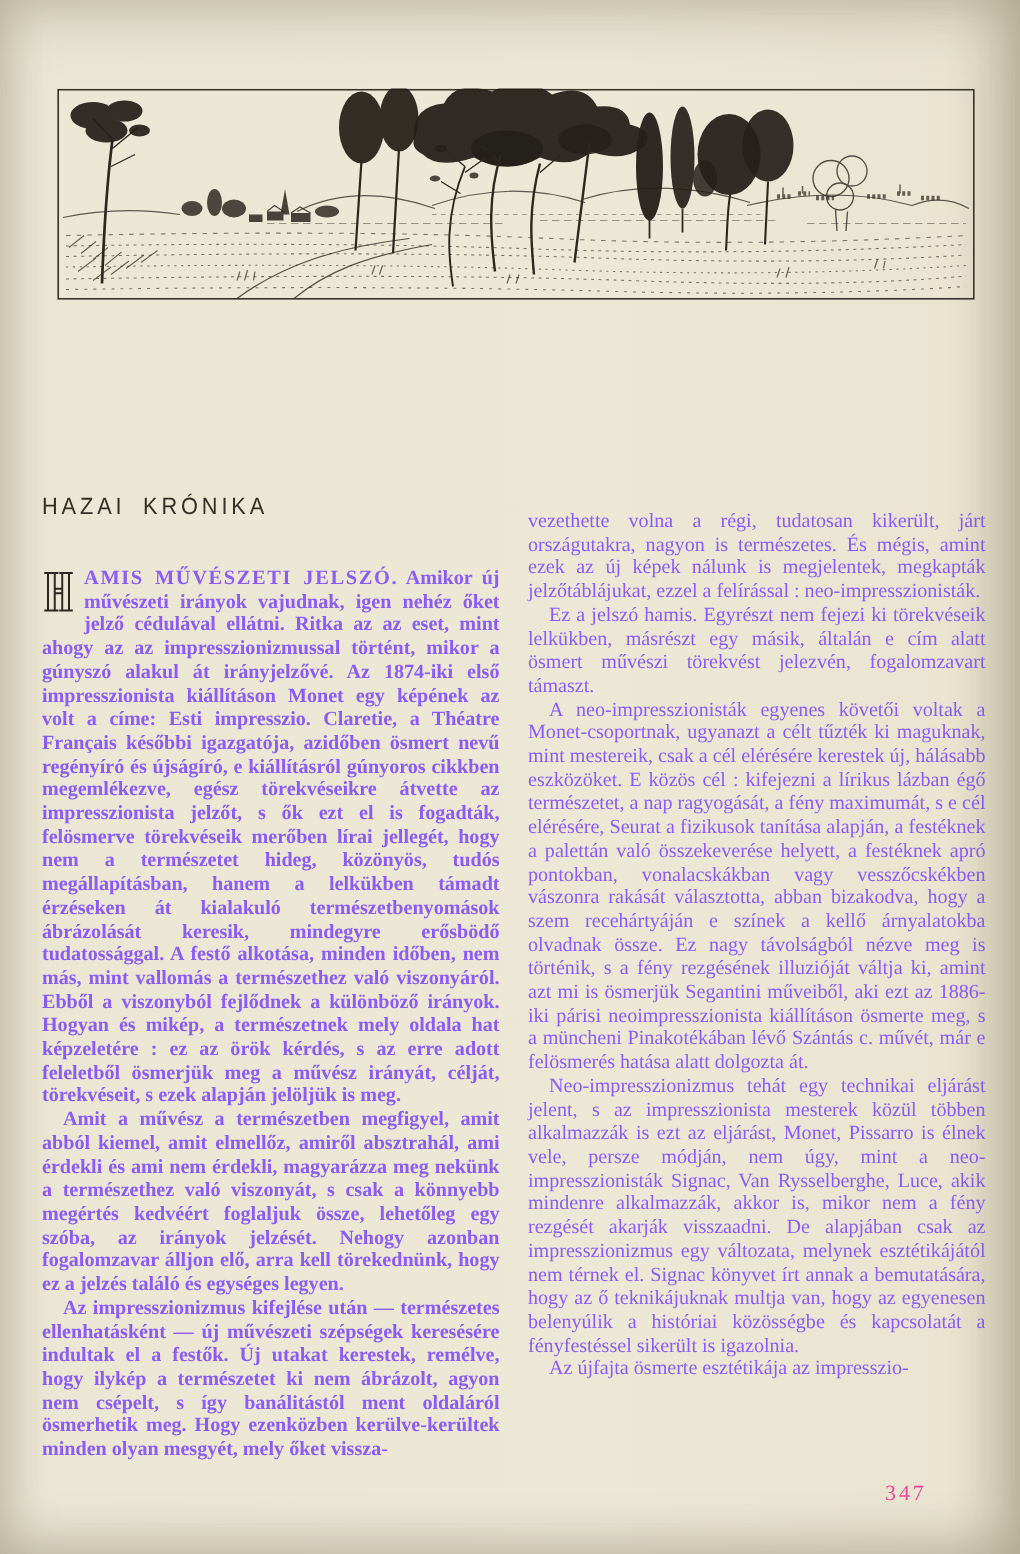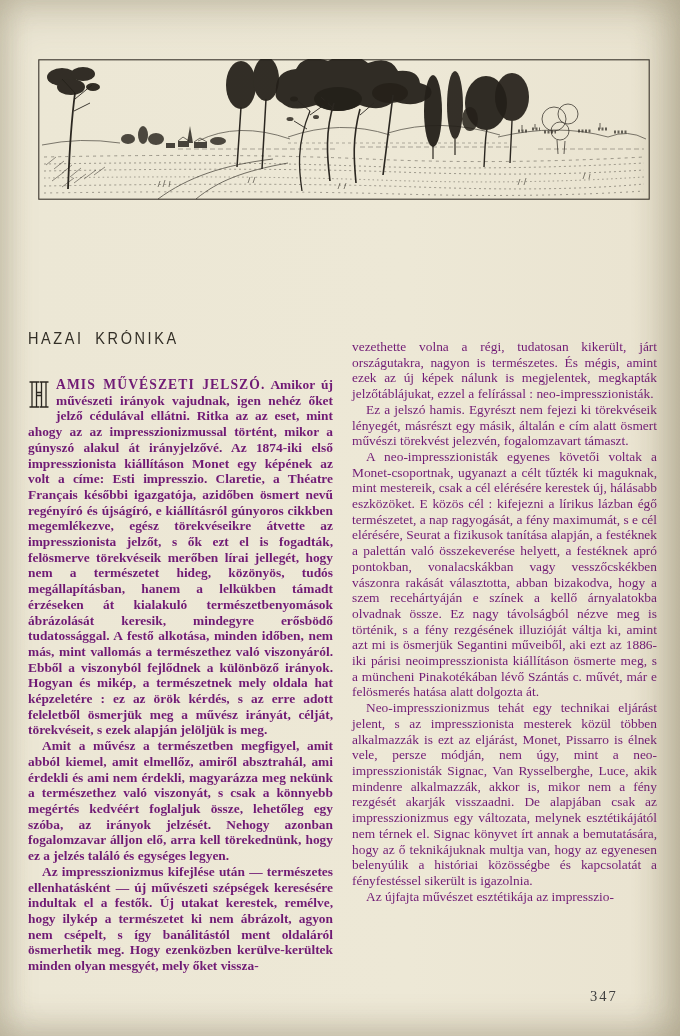--- a/index.html
+++ b/index.html
@@ -24,35 +24,35 @@
     position:absolute;left:28px;top:330px;
     font-family:"Liberation Sans", sans-serif;
     font-size:14.5px;letter-spacing:2.6px;word-spacing:5px;
     color:#332f27;font-weight:400;
     transform:scaleY(1.08);transform-origin:left top;
   }
   .col{
     position:absolute;width:305px;
     font-size:13.4px;line-height:15.7px;
     text-align:justify;text-justify:inter-word;
-    color:#701a75;
+    color:#8b5cf6;
   }
   .col-left{left:28px;top:377px;font-weight:bold;}
   .col-right{left:352px;top:339px;}
   .col p{margin:0;padding:0;}
   .col p.indent{text-indent:14px;}
   .dropcap-svg{
     float:left;margin:2px 6px 0 0;
   }
   .leadin{
     letter-spacing:1.1px;margin-right:5px;font-size:13.6px;
   }
   .page-number{
     position:absolute;left:590px;top:988px;
-    font-size:14.5px;letter-spacing:2px;color:#404040;
+    font-size:14.5px;letter-spacing:2px;color:#ec4899;
   }
 </style>
 </head>
 <body>
 
 <div>
 
   <figure class="plate">
     <svg viewBox="0 0 612 141" xmlns="http://www.w3.org/2000/svg" preserveAspectRatio="none">
       <rect x="0.8" y="0.8" width="610.4" height="139.4" fill="none" stroke="#3a352c" stroke-width="1.1"></rect>
@@ -183,22 +183,22 @@
           <path d="M8.5,13.5 H13.5 M8.5,16.5 H13.5"></path>
         </g>
       </svg><span class="leadin">AMIS MŰVÉSZETI JELSZÓ.</span><span>Amikor új művészeti irányok vajudnak, igen nehéz őket jelző cédulával ellátni. Ritka az az eset, mint ahogy az az impresszionizmussal történt, mikor a gúnyszó alakul át irányjelzővé. Az 1874-iki első impresszionista kiállításon Monet egy képének az volt a címe: Esti impresszio. Claretie, a Théatre Français későbbi igazgatója, azidőben ösmert nevű regényíró és újságíró, e kiállításról gúnyoros cikkben megemlékezve, egész törekvéseikre átvette az impresszionista jelzőt, s ők ezt el is fogadták, felösmerve törekvéseik merőben lírai jellegét, hogy nem a természetet hideg, közönyös, tudós megállapításban, hanem a lelkükben támadt érzéseken át kialakuló természetbenyomások ábrázolását keresik, mindegyre erősbödő tudatossággal. A festő alkotása, minden időben, nem más, mint vallomás a természethez való viszonyáról. Ebből a viszonyból fejlődnek a különböző irányok. Hogyan és mikép, a természetnek mely oldala hat képzeletére : ez az örök kérdés, s az erre adott feleletből ösmerjük meg a művész irányát, célját, törekvéseit, s ezek alapján jelöljük is meg.</span>
     </p>
     <p class="indent">Amit a művész a természetben megfigyel, amit abból kiemel, amit elmellőz, amiről absztrahál, ami érdekli és ami nem érdekli, magyarázza meg nekünk a természethez való viszonyát, s csak a könnyebb megértés kedvéért foglaljuk össze, lehetőleg egy szóba, az irányok jelzését. Nehogy azonban fogalomzavar álljon elő, arra kell törekednünk, hogy ez a jelzés találó és egységes legyen.</p>
     <p class="indent">Az impresszionizmus kifejlése után — természetes ellenhatásként — új művészeti szépségek keresésére indultak el a festők. Új utakat kerestek, remélve, hogy ilykép a természetet ki nem ábrázolt, agyon nem csépelt, s így banálitástól ment oldaláról ösmerhetik meg. Hogy ezenközben kerülve-kerültek minden olyan mesgyét, mely őket vissza-</p>
   </div>
 
   <div class="col col-right">
     <p>vezethette volna a régi, tudatosan kikerült, járt országutakra, nagyon is természetes. És mégis, amint ezek az új képek nálunk is megjelentek, megkapták jelzőtáblájukat, ezzel a felírással : neo-impresszionisták.</p>
-    <p class="indent">Ez a jelszó hamis. Egyrészt nem fejezi ki törekvéseik lényegét, másrészt egy másik, általán e cím alatt ösmert művészi törekvést jelezvén, fogalomzavart támaszt.</p>
+    <p class="indent">Ez a jelszó hamis. Egyrészt nem fejezi ki törekvéseik lelkükben, másrészt egy másik, általán e cím alatt ösmert művészi törekvést jelezvén, fogalomzavart támaszt.</p>
     <p class="indent">A neo-impresszionisták egyenes követői voltak a Monet-csoportnak, ugyanazt a célt tűzték ki maguknak, mint mestereik, csak a cél elérésére kerestek új, hálásabb eszközöket. E közös cél : kifejezni a lírikus lázban égő természetet, a nap ragyogását, a fény maximumát, s e cél elérésére, Seurat a fizikusok tanítása alapján, a festéknek a palettán való összekeverése helyett, a festéknek apró pontokban, vonalacskákban vagy vesszőcskékben vászonra rakását választotta, abban bizakodva, hogy a szem recehártyáján e színek a kellő árnyalatokba olvadnak össze. Ez nagy távolságból nézve meg is történik, s a fény rezgésének illuzióját váltja ki, amint azt mi is ösmerjük Segantini műveiből, aki ezt az 1886-iki párisi neoimpresszionista kiállításon ösmerte meg, s a müncheni Pinakotékában lévő Szántás c. művét, már e felösmerés hatása alatt dolgozta át.</p>
     <p class="indent">Neo-impresszionizmus tehát egy technikai eljárást jelent, s az impresszionista mesterek közül többen alkalmazzák is ezt az eljárást, Monet, Pissarro is élnek vele, persze módján, nem úgy, mint a neo-impresszionisták Signac, Van Rysselberghe, Luce, akik mindenre alkalmazzák, akkor is, mikor nem a fény rezgését akarják visszaadni. De alapjában csak az impresszionizmus egy változata, melynek esztétikájától nem térnek el. Signac könyvet írt annak a bemutatására, hogy az ő teknikájuknak multja van, hogy az egyenesen belenyúlik a históriai közösségbe és kapcsolatát a fényfestéssel sikerült is igazolnia.</p>
-    <p class="indent">Az újfajta művészet esztétikája az impresszio-</p>
+    <p class="indent">Az újfajta ösmerte esztétikája az impresszio-</p>
   </div>
 
   <div class="page-number">347</div>
 
   <div class="shading"></div>
 </div>
 
 </body></html>

